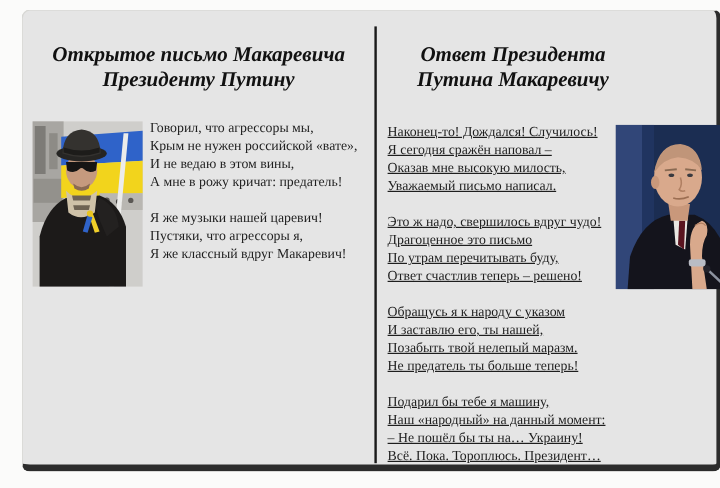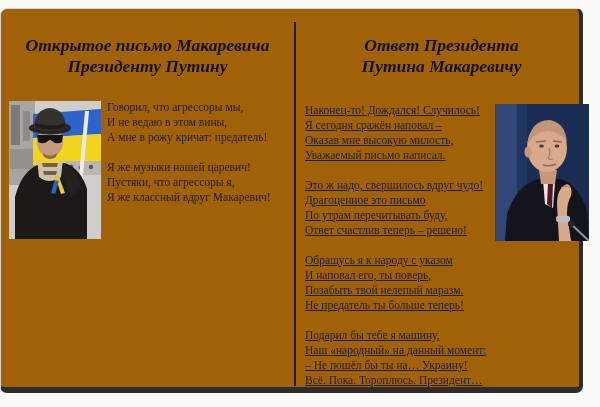--- a/index.html
+++ b/index.html
@@ -3,41 +3,41 @@
 <meta charset="utf-8">
 <style>
   html,body{margin:0;padding:0;}
   body{
     width:600px;height:407px;position:relative;
     background:#fbfbfa;
     font-family:"Liberation Serif","DejaVu Serif",serif;
     overflow:hidden;
   }
   .card{
-    position:absolute;left:0;top:8px;
+    position:absolute;left:18px;top:8px;
     width:578px;height:378px;
-    background:#a16207;
+    background:#e5e5e5;
     border-top:1px solid #d7d7d4;
     border-left:1px solid #d7d7d4;
     border-right:4px solid #2c2c2c;
     border-bottom:6px solid #2c2c2c;
     border-radius:7px;
   }
   .divider{
     position:absolute;left:293px;top:13px;
     width:2px;height:364px;background:#1a1a1a;
   }
   .col-title{
     position:absolute;top:26px;
     font-weight:bold;font-style:italic;
     font-size:17.5px;line-height:21px;
     color:#111;text-align:center;
   }
   .col-title.left{left:0;width:293px;}
-  .col-title.right{left:295px;width:227px;margin-left:32px;}
+  .col-title.right{left:295px;width:227px;}
   .photo{position:absolute;display:block;}
   .photo.left{left:8px;top:92px;width:92px;height:138px;}
   .photo.right{left:494px;top:95px;width:94px;height:137px;}
   .poem{
     position:absolute;font-size:11.5px;line-height:15px;color:#1e1e1e;
   }
   .poem.left{left:106px;top:91px;width:186px;}
   .poem.right{left:304px;top:94px;width:188px;text-decoration:underline;}
   .stanza{margin:0 0 15px 0;}
   .line{white-space:nowrap;}
@@ -94,20 +94,21 @@
     <g>
       <path d="M50,76 L56,92 L52,93 L47,78 Z" fill="#f0cf2a"></path>
       <path d="M46,78 L42,92 L46,93 L50,80 Z" fill="#2f63c9"></path>
       <circle cx="48" cy="77" r="2.6" fill="#e8c41f"></circle>
     </g>
   </svg>
 
   <div class="poem left">
     <div class="stanza">
       <div class="line">Говорил, что агрессоры мы,</div>
+      <div class="line">Крым не нужен российской «вате»,</div>
       <div class="line">И не ведаю в этом вины,</div>
       <div class="line">А мне в рожу кричат: предатель!</div>
     </div>
     <div class="stanza">
       <div class="line">Я же музыки нашей царевич!</div>
       <div class="line">Пустяки, что агрессоры я,</div>
       <div class="line">Я же классный вдруг Макаревич!</div>
     </div>
   </div>
 
@@ -124,21 +125,21 @@
       <div class="line">Уважаемый письмо написал.</div>
     </div>
     <div class="stanza">
       <div class="line">Это ж надо, свершилось вдруг чудо!</div>
       <div class="line">Драгоценное это письмо</div>
       <div class="line">По утрам перечитывать буду,</div>
       <div class="line">Ответ счастлив теперь – решено!</div>
     </div>
     <div class="stanza">
       <div class="line">Обращусь я к народу с указом</div>
-      <div class="line">И наповал его, ты поверь,</div>
+      <div class="line">И заставлю его, ты нашей,</div>
       <div class="line">Позабыть твой нелепый маразм.</div>
       <div class="line">Не предатель ты больше теперь!</div>
     </div>
     <div class="stanza">
       <div class="line">Подарил бы тебе я машину,</div>
       <div class="line">Наш «народный» на данный момент:</div>
       <div class="line">– Не пошёл бы ты на… Украину!</div>
       <div class="line">Всё. Пока. Тороплюсь. Президент…</div>
     </div>
   </div>

